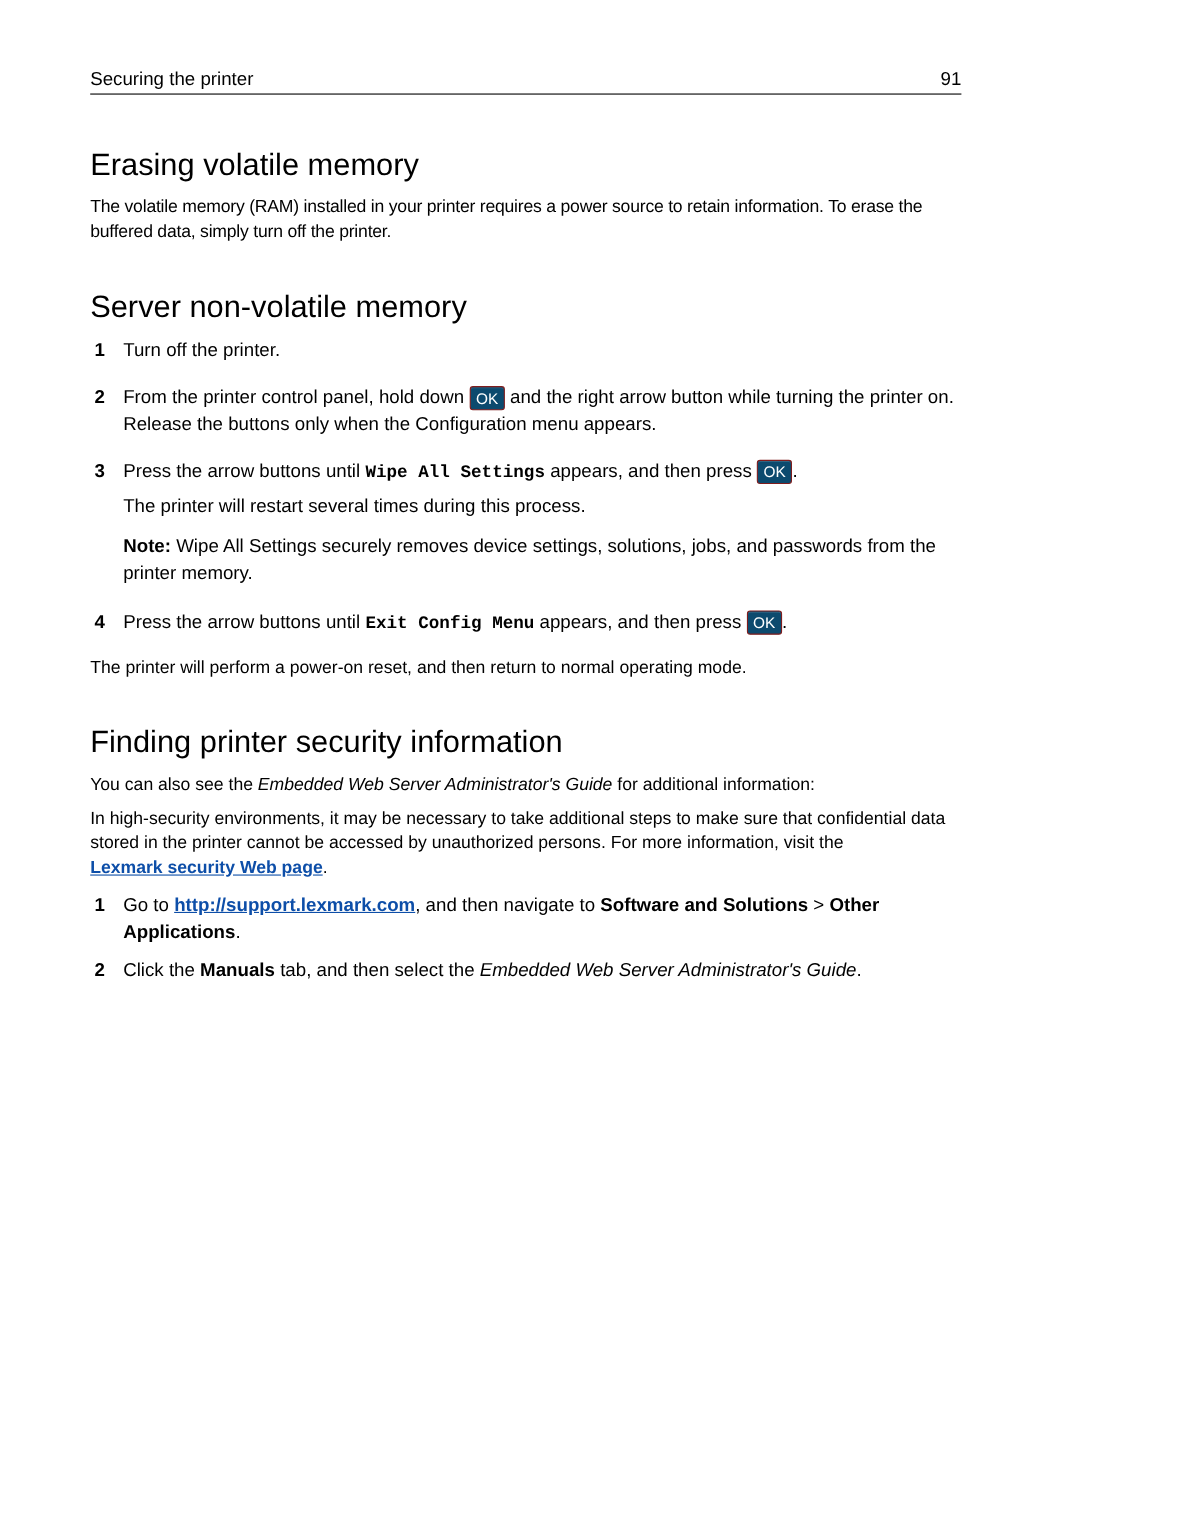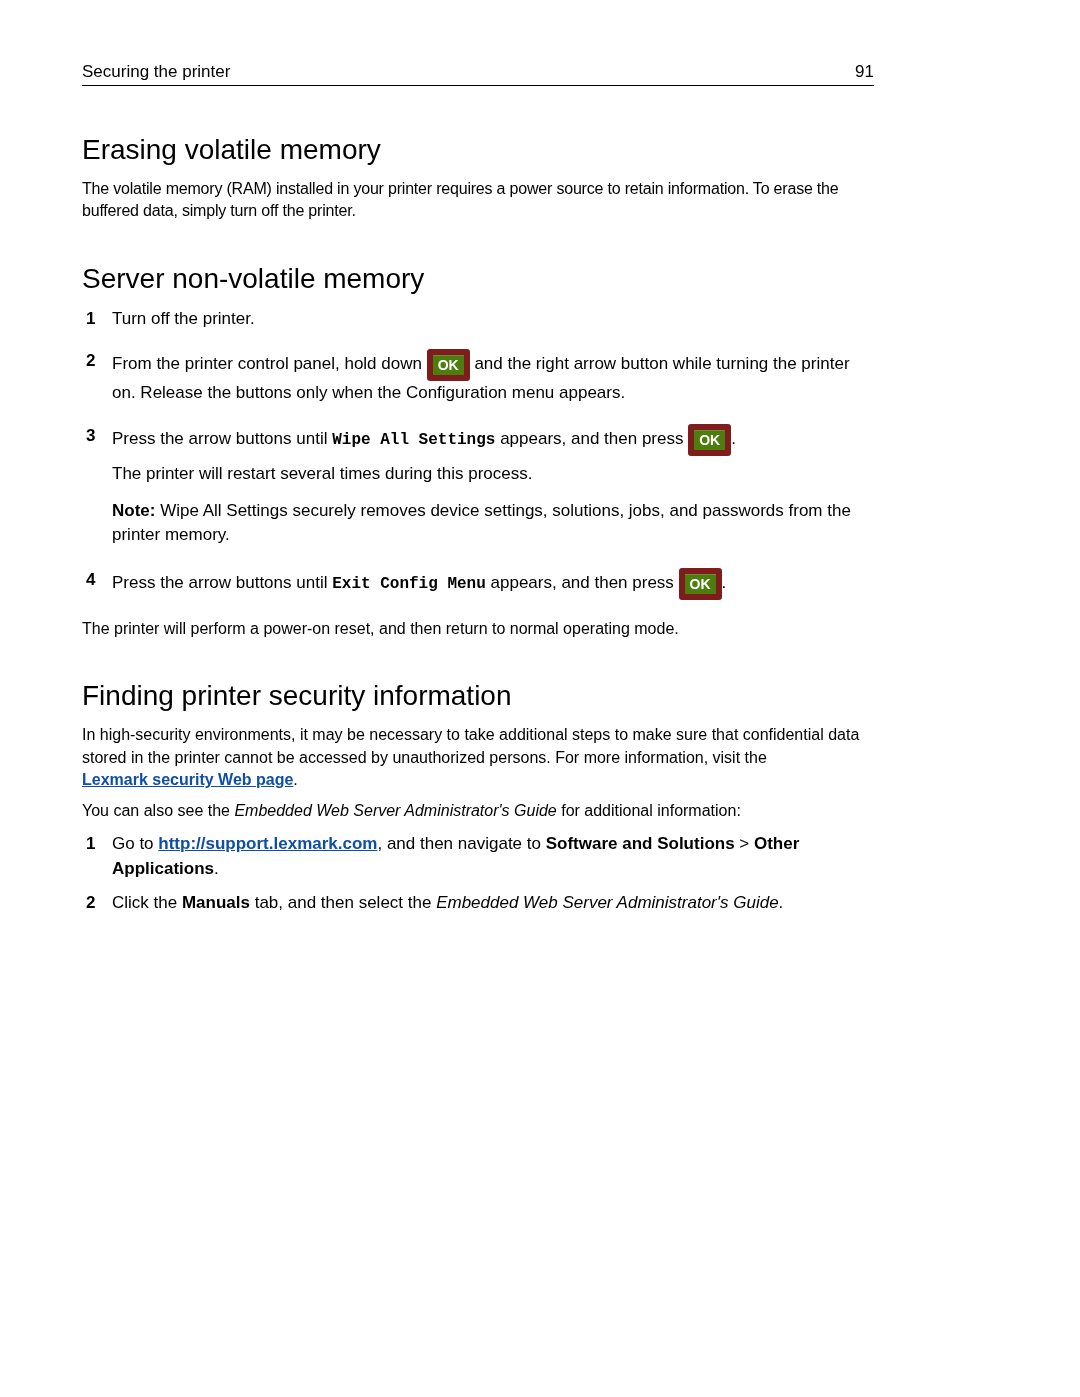--- a/index.html
+++ b/index.html
@@ -74,26 +74,26 @@
   ol.substeps > li::before {
     content: counter(sub);
     position: absolute;
     left: 4px;
     top: 0;
     font-weight: bold;
     font-size: 17px;
   }
   .ok-btn {
     display: inline-block;
-    background: #4d7c0f;
+    background: #0c4a6e;
     color: #fff;
-    font-weight: bold;
+    font-weight: normal;
     font-size: 14px;
     padding: 3px 5px;
-    border: 6px solid #7f1d1d;
+    border: 1px solid #7f1d1d;
     border-radius: 3px;
     vertical-align: middle;
     line-height: 1;
     font-family: Arial, sans-serif;
     box-shadow: inset 0 1px 0 rgba(255,255,255,0.15);
   }
   .mono {
     font-family: "Courier New", Courier, monospace;
     font-weight: bold;
     font-size: 16px;
@@ -142,25 +142,25 @@
       </div>
     </li>
     <li>
       <span>Press the arrow buttons until </span><span class="mono">Exit Config Menu</span><span> appears, and then press </span><span class="ok-btn">OK</span>.
     </li>
   </ol>
   <p>The printer will perform a power-on reset, and then return to normal operating mode.</p>
 
   <h2 class="section">Finding printer security information</h2>
   <p>
+    <span>You can also see the </span><span class="italic">Embedded Web Server Administrator's Guide</span><span> for additional information:</span>
+  </p>
+  <p>
     <span>In high-security environments, it may be necessary to take additional steps to make sure that confidential data stored in the printer cannot be accessed by unauthorized persons. For more information, visit the </span><br>
     <a class="link" href="#">Lexmark security Web page</a><span>.</span>
-  </p>
-  <p>
-    <span>You can also see the </span><span class="italic">Embedded Web Server Administrator's Guide</span><span> for additional information:</span>
   </p>
   <ol class="substeps">
     <li>
       <span>Go to </span><a class="link" href="#">http://support.lexmark.com</a><span>, and then navigate to </span><span class="bold">Software and Solutions</span><span> &gt; </span><span class="bold">Other Applications</span><span>.</span>
     </li>
     <li>
       <span>Click the </span><span class="bold">Manuals</span><span> tab, and then select the </span><span class="italic">Embedded Web Server Administrator's Guide</span><span>.</span>
     </li>
   </ol>
 

